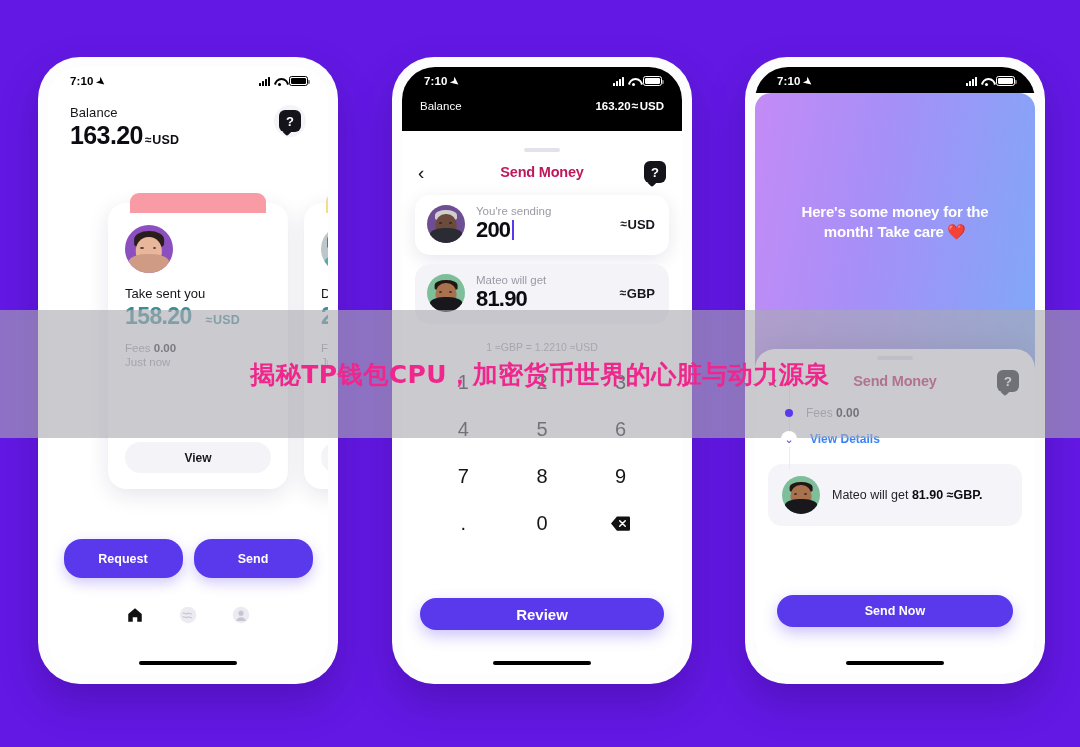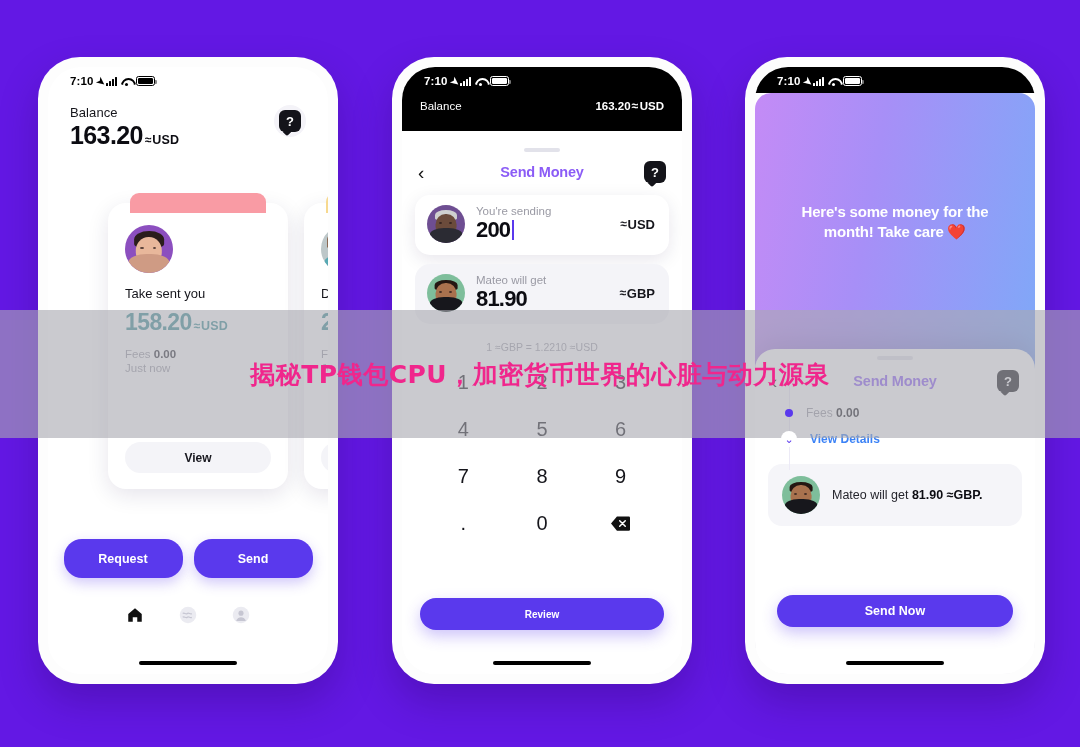--- a/index.html
+++ b/index.html
@@ -27,20 +27,21 @@
     left: 10px; right: 10px; top: 10px; bottom: 10px;
     border-radius: 33px;
     overflow: hidden;
     background: #ffffff;
   }
 
   
   .statusbar {
     height: 26px;
     display: flex; align-items: center;
+    justify-content: space-between;
     padding: 2px 20px 0 22px;
     font-size: 11.5px;
     font-weight: 700;
     letter-spacing: .1px;
   }
   .statusbar.dark { color: #fff; }
   .statusbar.light { color: #000; }
   .sb-left { display: flex; align-items: center; gap: 4px; }
   .sb-right { display: flex; align-items: center; gap: 4px; }
   .loc-arrow { font-size: 10px; transform: rotate(38deg); display:inline-block; }
@@ -112,22 +113,22 @@
   }
   .tx-card .tab {
     position:absolute; left: 22px; right: 22px; top:-10px; height: 20px;
     border-radius: 9px 9px 0 0;
   }
   .avatar {
     width: 48px; height: 48px; border-radius: 50%; margin-top: 22px;
     overflow:hidden; position:relative;
   }
   .tx-name { font-size: 13px; color:#15151b; margin-top: 13px; font-weight:400; }
-  .tx-amount { font-size: 23px; font-weight: 800; color: #3d8f96; letter-spacing:-.6px; margin-top: 8px;
-               display:flex; align-items:baseline; white-space:nowrap;}
+  .tx-amount { font-size: 23px; font-weight: 800; color: #3d8f96; letter-spacing:-.6px; margin-top: 2px;
+               display:flex; align-items:baseline; white-space:nowrap;gap:12px;}
   .tx-amount .cur { color:#3d8f96; }
   .tx-meta { font-size: 11.5px; color:#9c9ca6; margin-top: 12px; }
   .tx-meta b { color:#2a2a33; font-weight:700; }
   .view-btn {
     position:absolute; left:17px; right:17px; bottom: 16px; height: 31px;
     background:#f4f4f8; border-radius: 16px; border:none;
     font-size: 12px; font-weight: 700; color:#18181f; cursor:pointer;
     font-family:"Liberation Sans", sans-serif;
   }
 
@@ -147,21 +148,21 @@
   .p2-dark { background:#000; color:#fff; padding-bottom: 8px; }
   .p2-balrow { display:flex; justify-content:space-between; align-items:center; padding: 6px 18px 10px 18px; font-size: 11.5px; }
   .p2-balrow .amt { font-weight: 700; display:flex; align-items:center; gap:1px; }
   .p2-sheet {
     position:absolute; left:0; right:0; top: 74px; bottom: 0;
     background:#fff; border-radius: 20px 20px 0 0;
   }
   .grabber { width: 36px; height: 4px; border-radius:3px; background:#e2e2ea; margin: 7px auto 0 auto; }
   .p2-nav { display:flex; align-items:center; justify-content:space-between; padding: 9px 16px 0 16px; }
   .back-chev { font-size: 19px; font-weight: 300; color:#111; line-height:1; width:22px; }
-  .p2-title { font-size: 14.5px; font-weight: 800; color:#8b5cf6; letter-spacing:-.2px; }
+  .p2-title { font-size: 14.5px; font-weight: 800; color:#be185d; letter-spacing:-.2px; }
   .send-card {
     margin: 12px 13px 0 13px; background:#fff; border-radius: 15px;
     box-shadow: 0 5px 18px rgba(30,10,70,0.10);
     padding: 10px 14px 12px 12px; display:flex; align-items:center; gap: 11px;
   }
   .send-card.muted { background:#f4f4f8; box-shadow:none; margin-top: 9px; }
   .sc-av { width: 38px; height: 38px; border-radius:50%; overflow:hidden; flex:none; position:relative; }
   .sc-body { flex:1; min-width:0; }
   .sc-label { font-size: 11.5px; color:#9a9aa4; }
   .sc-val { font-size: 22px; font-weight: 800; color:#0c0c12; letter-spacing:-.8px; display:flex; align-items:center; }
@@ -170,21 +171,21 @@
   .fx-rate { text-align:center; font-size: 10.5px; color:#a0a0aa; margin-top: 17px; }
   .keypad { display:grid; grid-template-columns: repeat(3,1fr); margin-top: 6px; padding: 0 22px; }
   .key {
     height: 47px; display:flex; align-items:center; justify-content:center;
     font-size: 20px; color:#15151b; background:none; border:none; cursor:pointer;
     font-family:"Liberation Sans", sans-serif; font-weight:400;
   }
   .review-btn {
     position:absolute; left: 18px; right: 18px; bottom: 44px; height: 32px;
     background:#5a39ED; color:#fff; border:none; border-radius: 17px;
-    font-size: 10px; font-weight:700; cursor:pointer;
+    font-size: 15px; font-weight:700; cursor:pointer;
     font-family:"Liberation Sans", sans-serif;
     box-shadow: 0 6px 15px rgba(90,57,237,.3);
   }
 
   
   #phone3 { left: 745px; top: 57px; width: 300px; height: 627px; }
   .p3-top { background:#000; }
   .p3-gradient {
     position:absolute; left:0; right:0; top: 26px; height: 318px;
     background: linear-gradient(100deg, #C48BF6 0%, #A78FF7 40%, #7EA9F8 100%);

